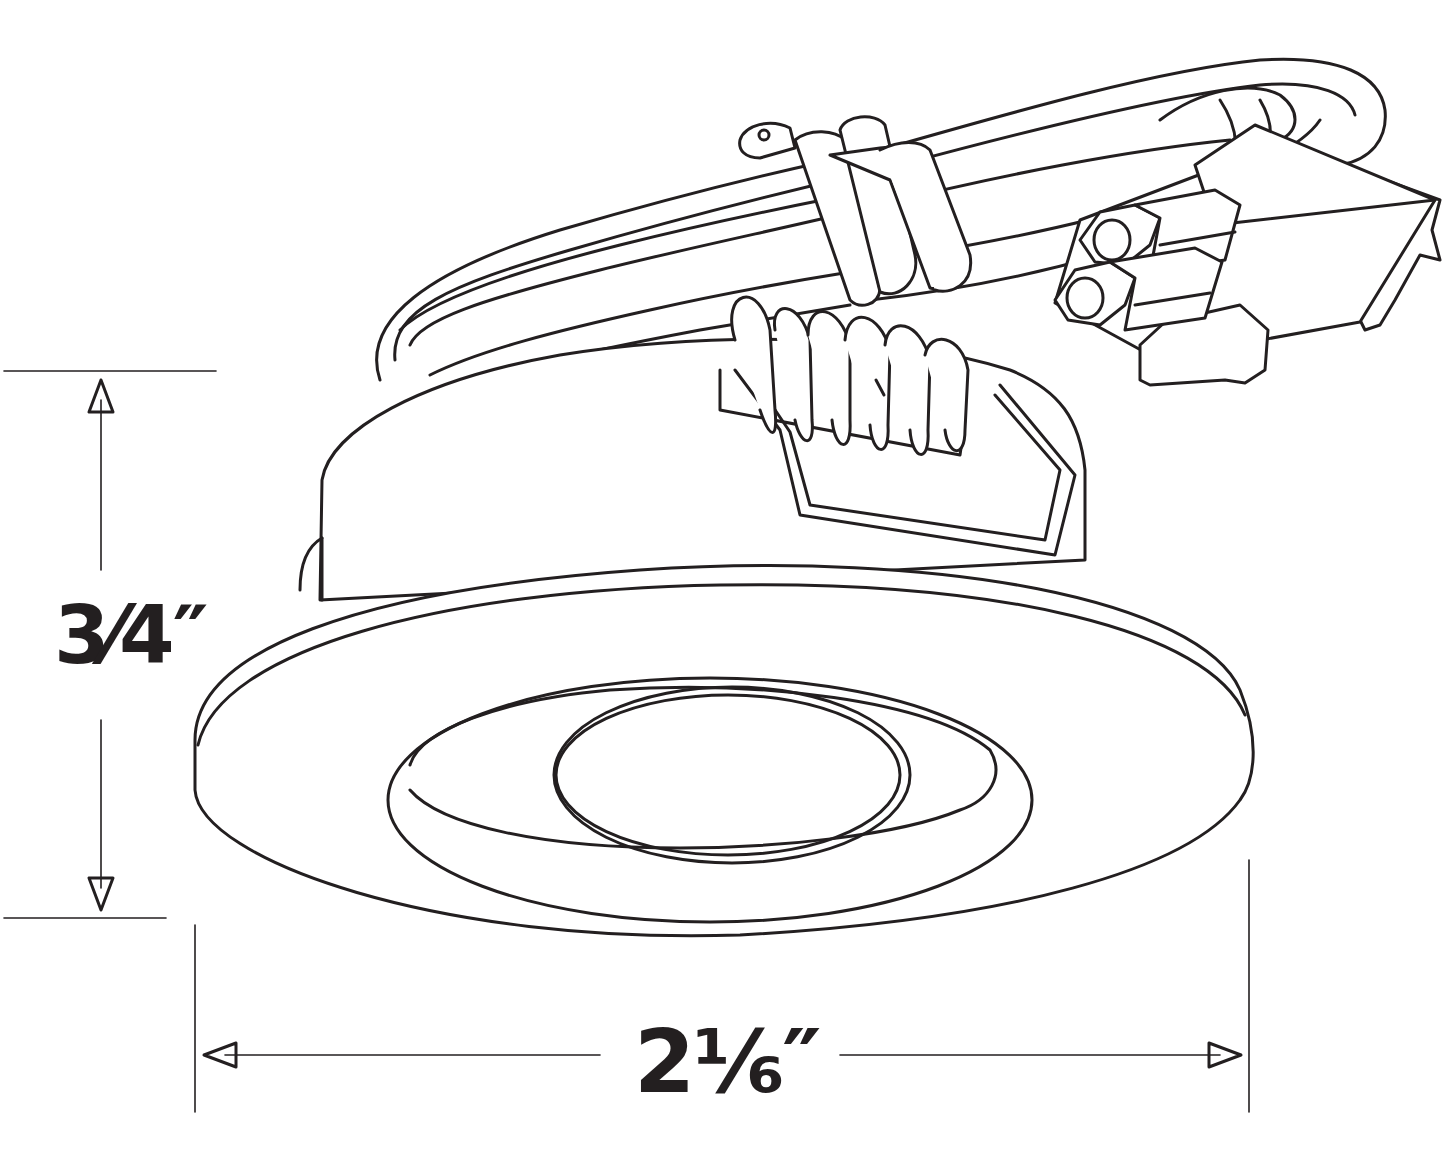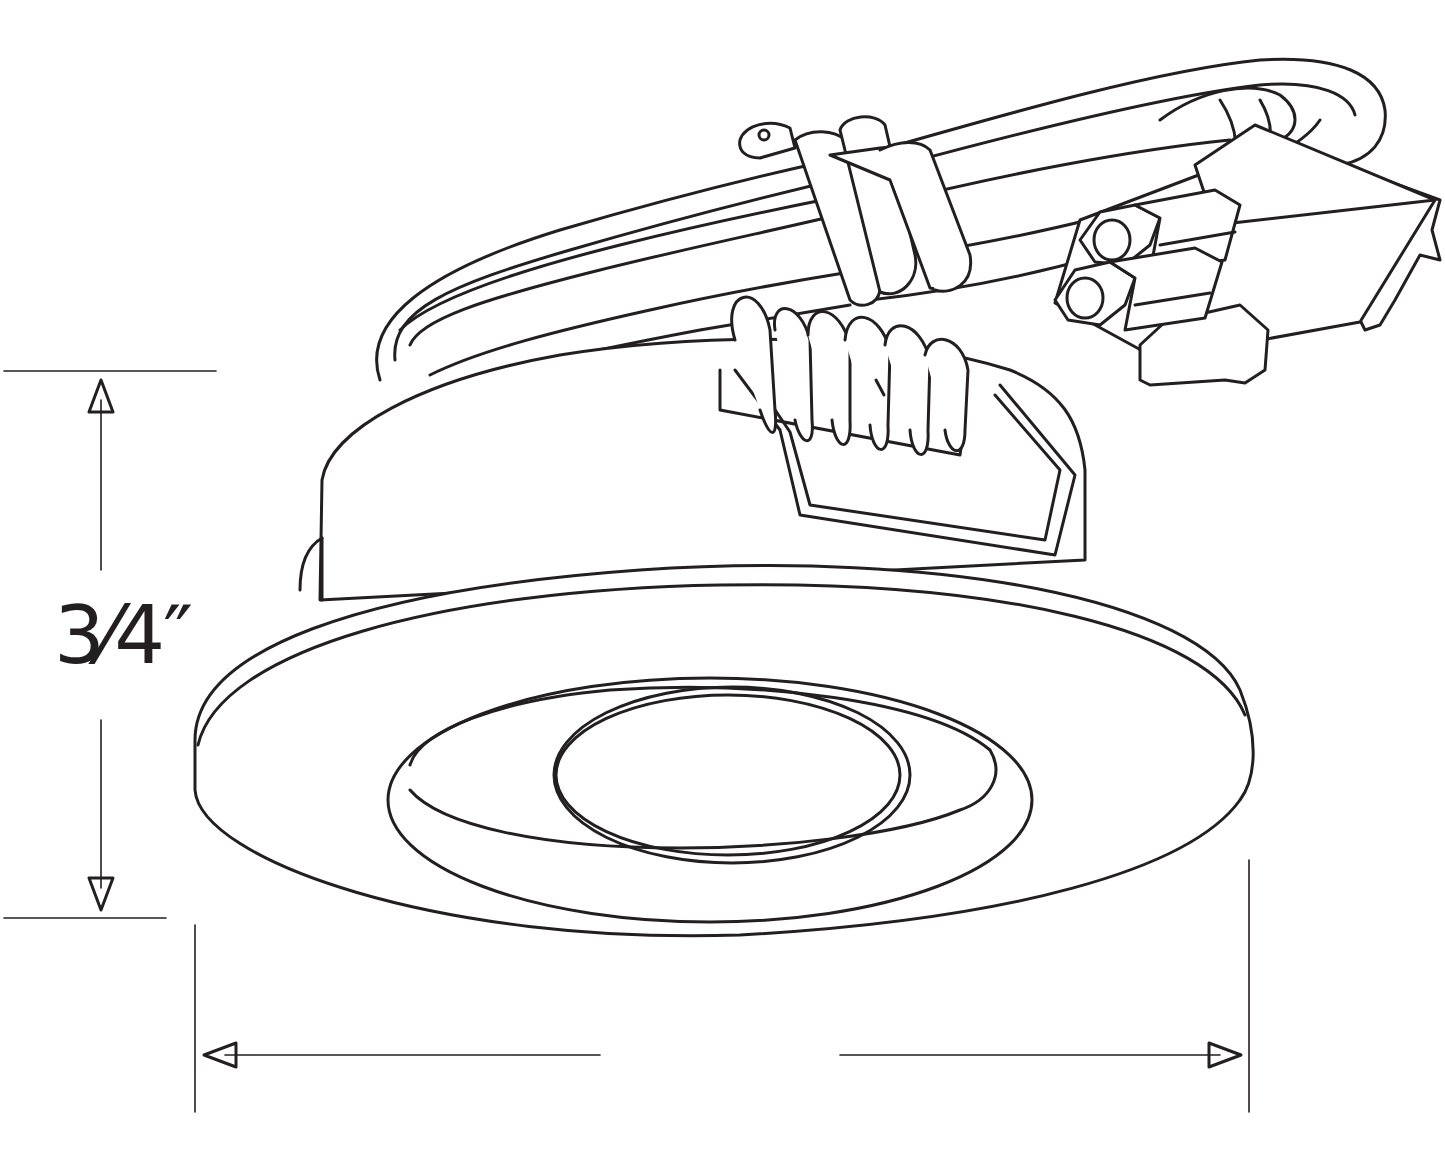--- a/index.html
+++ b/index.html
@@ -1,21 +1,21 @@
 <!DOCTYPE html>
 <html><head>
 <meta charset="utf-8">
 <style>
   html, body { margin: 0; padding: 0; background: #ffffff; }
   body { width: 1445px; height: 1164px; position: relative; overflow: hidden; }
   #stage { position: absolute; left: 0; top: 0; width: 1445px; height: 1164px; }
   .dim-label {
     position: absolute;
     font-family: "DejaVu Sans", sans-serif;
-    font-weight: 400;
+    font-weight: 700;
     color: #231f20;
     background: #ffffff;
     line-height: 1;
     white-space: nowrap;
   }
   #height-label { left: 54px; top: 596px; font-size: 80px; letter-spacing: -2px; }
   #width-label { left: 628px; top: 1018px; font-size: 88px; padding: 0 6px; letter-spacing: -2px; }
   .drawing path, .drawing ellipse, .drawing line, .drawing polyline, .drawing polygon, .drawing circle {
     fill: none; stroke: #231f20; stroke-width: 3; stroke-linejoin: round; stroke-linecap: round;
   }
@@ -113,13 +113,14 @@
 
     <g>
       <ellipse cx="710" cy="800" rx="322" ry="122"></ellipse>
       <path d="M410 765 C420 730 500 700 610 690 C760 680 930 700 990 750 C1005 775 990 800 960 810 C900 835 780 848 680 848 C540 848 440 825 410 790"></path>
       <ellipse cx="732" cy="775" rx="178" ry="88"></ellipse>
       <ellipse cx="728" cy="775" rx="172" ry="80"></ellipse>
     </g>
   </svg>
 
   <div id="height-label" class="dim-label">3⁄4″</div>
+  <div id="width-label" class="dim-label">2⅙″</div>
 </div>
 
 </body></html>

